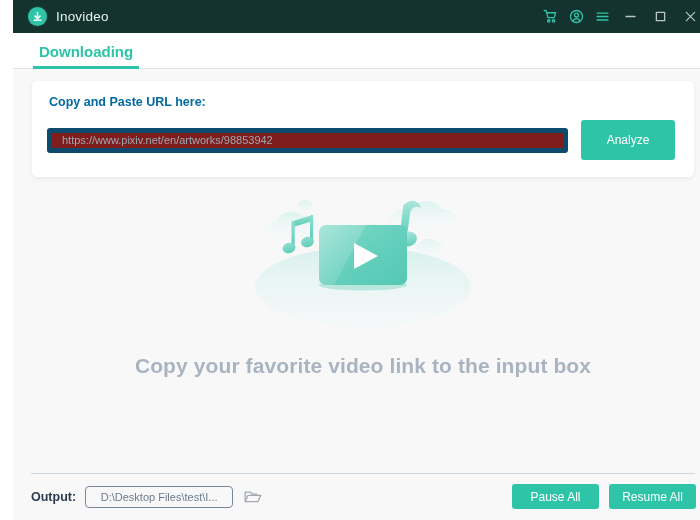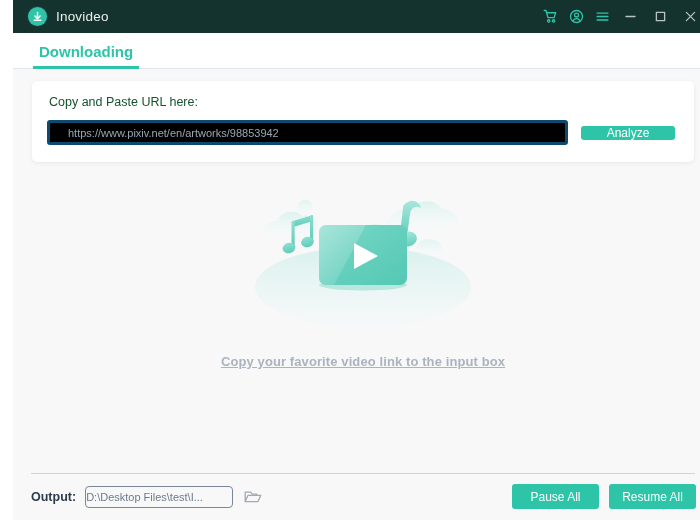--- a/index.html
+++ b/index.html
@@ -97,41 +97,41 @@
   }
 
   .url-card {
     background: #ffffff;
     border-radius: 5px;
     box-shadow: 0 1px 4px rgba(40,60,70,0.09);
     padding: 14px 19px 17px 15px;
   }
   .url-label {
     font-size: 12.5px;
-    font-weight: normal;
-    color: #14532d;
+    font-weight: bold;
+    color: #0369a1;
     margin-bottom: 11px;
     margin-left: 2px;
   }
   .url-row { display: flex; align-items: center; gap: 13px; }
   .url-input {
     flex: 1 1 auto;
     height: 25px;
-    border: 3px solid #0c4a6e;
+    border: 5px solid #0c4a6e;
     border-radius: 3px;
-    background: #000000;
+    background: #7f1d1d;
     font-size: 11px;
     color: #9aa7b3;
     font-family: "Liberation Sans", sans-serif;
-    padding: 0 18px;
+    padding: 0 10px;
     outline: none;
   }
   .url-input::placeholder { color: #9aa7b3; }
   .btn-analyze {
-    width: 94px; height: 14px;
+    width: 94px; height: 40px;
     background: #2ec4a8;
     border: none;
     border-radius: 3px;
     color: #ffffff;
     font-size: 12px;
     font-family: "Liberation Sans", sans-serif;
     cursor: default;
   }
 
   
@@ -139,25 +139,24 @@
     position: absolute;
     left: 0; right: 0;
     top: 100px;
     display: flex;
     flex-direction: column;
     align-items: center;
   }
   .illo { width: 260px; height: 175px; display: block; }
   .empty-text {
     margin-top: 10px;
-    font-size: 13px;
+    font-size: 21px;
     font-weight: bold;
     color: #aab4c0;
     letter-spacing: .1px;
-    text-decoration: underline;
   }
 
   
   .bottombar {
     position: relative;
     flex: 0 0 auto;
     height: 47px;
     background: #f8f8f9;
     display: flex;
     align-items: center;
@@ -177,20 +176,21 @@
     margin-right: 9px;
   }
   .output-field {
     width: 148px; height: 22px;
     border: 1px solid #7a8798;
     border-radius: 4px;
     background: #f8f8f9;
     font-size: 11px;
     color: #6d7b8c;
     font-family: "Liberation Sans", sans-serif;
+    text-align: center;
     outline: none;
   }
   .folder-btn {
     width: 24px; height: 22px;
     margin-left: 8px;
     display: flex; align-items: center; justify-content: center;
     cursor: default;
   }
   .folder-btn svg { fill: none; stroke: #a2a9b2; stroke-width: 1.3; stroke-linejoin: round; }
   .bb-spacer { flex: 1 1 auto; }

